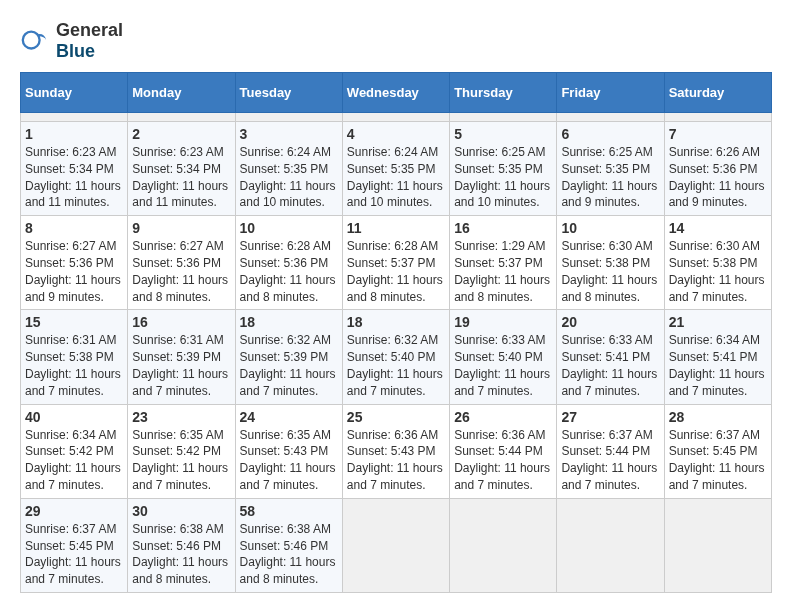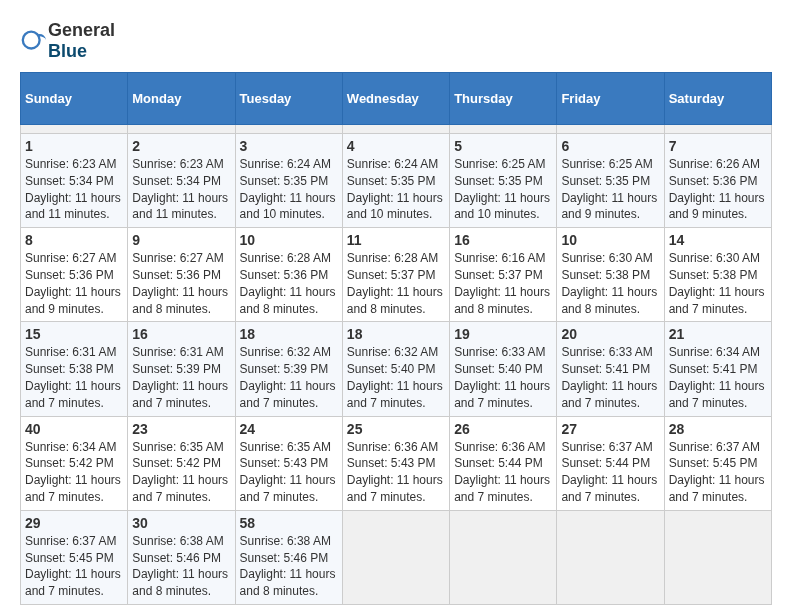--- a/index.html
+++ b/index.html
@@ -12,21 +12,21 @@
     }
     .header {
       display: flex;
       justify-content: space-between;
       align-items: flex-start;
       margin-bottom: 10px;
     }
     .logo {
       display: flex;
       align-items: center;
-      gap: 0;
+      gap: 8px;
     }
     .logo-icon {
       width: 28px;
       height: 28px;
     }
     .title-section {
       text-align: right;
     }
     .month-title {
       font-size: 32px;
@@ -38,21 +38,21 @@
       color: #555;
     }
     .calendar {
       width: 100%;
       border-collapse: collapse;
       font-size: 11px;
     }
     .calendar th {
       background: #3a7abf;
       color: #fff;
-      padding: 18px 4px;
+      padding: 12px 4px;
       text-align: left;
       font-size: 13px;
       font-weight: bold;
       border: 1px solid #2a6aaf;
     }
     .calendar td {
       border: 1px solid #ccc;
       vertical-align: top;
       padding: 4px;
       width: 107px;
@@ -162,21 +162,21 @@
         <td>
           <span class="day-number">10</span>
           <div class="day-info"><span>Sunrise: 6:28 AM</span><br><span>Sunset: 5:36 PM</span><br><span>Daylight: 11 hours and 8 minutes.</span></div>
         </td>
         <td>
           <span class="day-number">11</span>
           <div class="day-info"><span>Sunrise: 6:28 AM</span><br><span>Sunset: 5:37 PM</span><br><span>Daylight: 11 hours and 8 minutes.</span></div>
         </td>
         <td>
           <span class="day-number">16</span>
-          <div class="day-info"><span>Sunrise: 6:16 AM</span><br><span>Sunset: 5:37 PM</span><br><span>Daylight: 11 hours and 8 minutes.</span></div>
+          <div class="day-info"><span>Sunrise: 1:29 AM</span><br><span>Sunset: 5:37 PM</span><br><span>Daylight: 11 hours and 8 minutes.</span></div>
         </td>
         <td>
           <span class="day-number">10</span>
           <div class="day-info"><span>Sunrise: 6:30 AM</span><br><span>Sunset: 5:38 PM</span><br><span>Daylight: 11 hours and 8 minutes.</span></div>
         </td>
         <td>
           <span class="day-number">14</span>
           <div class="day-info"><span>Sunrise: 6:30 AM</span><br><span>Sunset: 5:38 PM</span><br><span>Daylight: 11 hours and 7 minutes.</span></div>
         </td>
       </tr>

